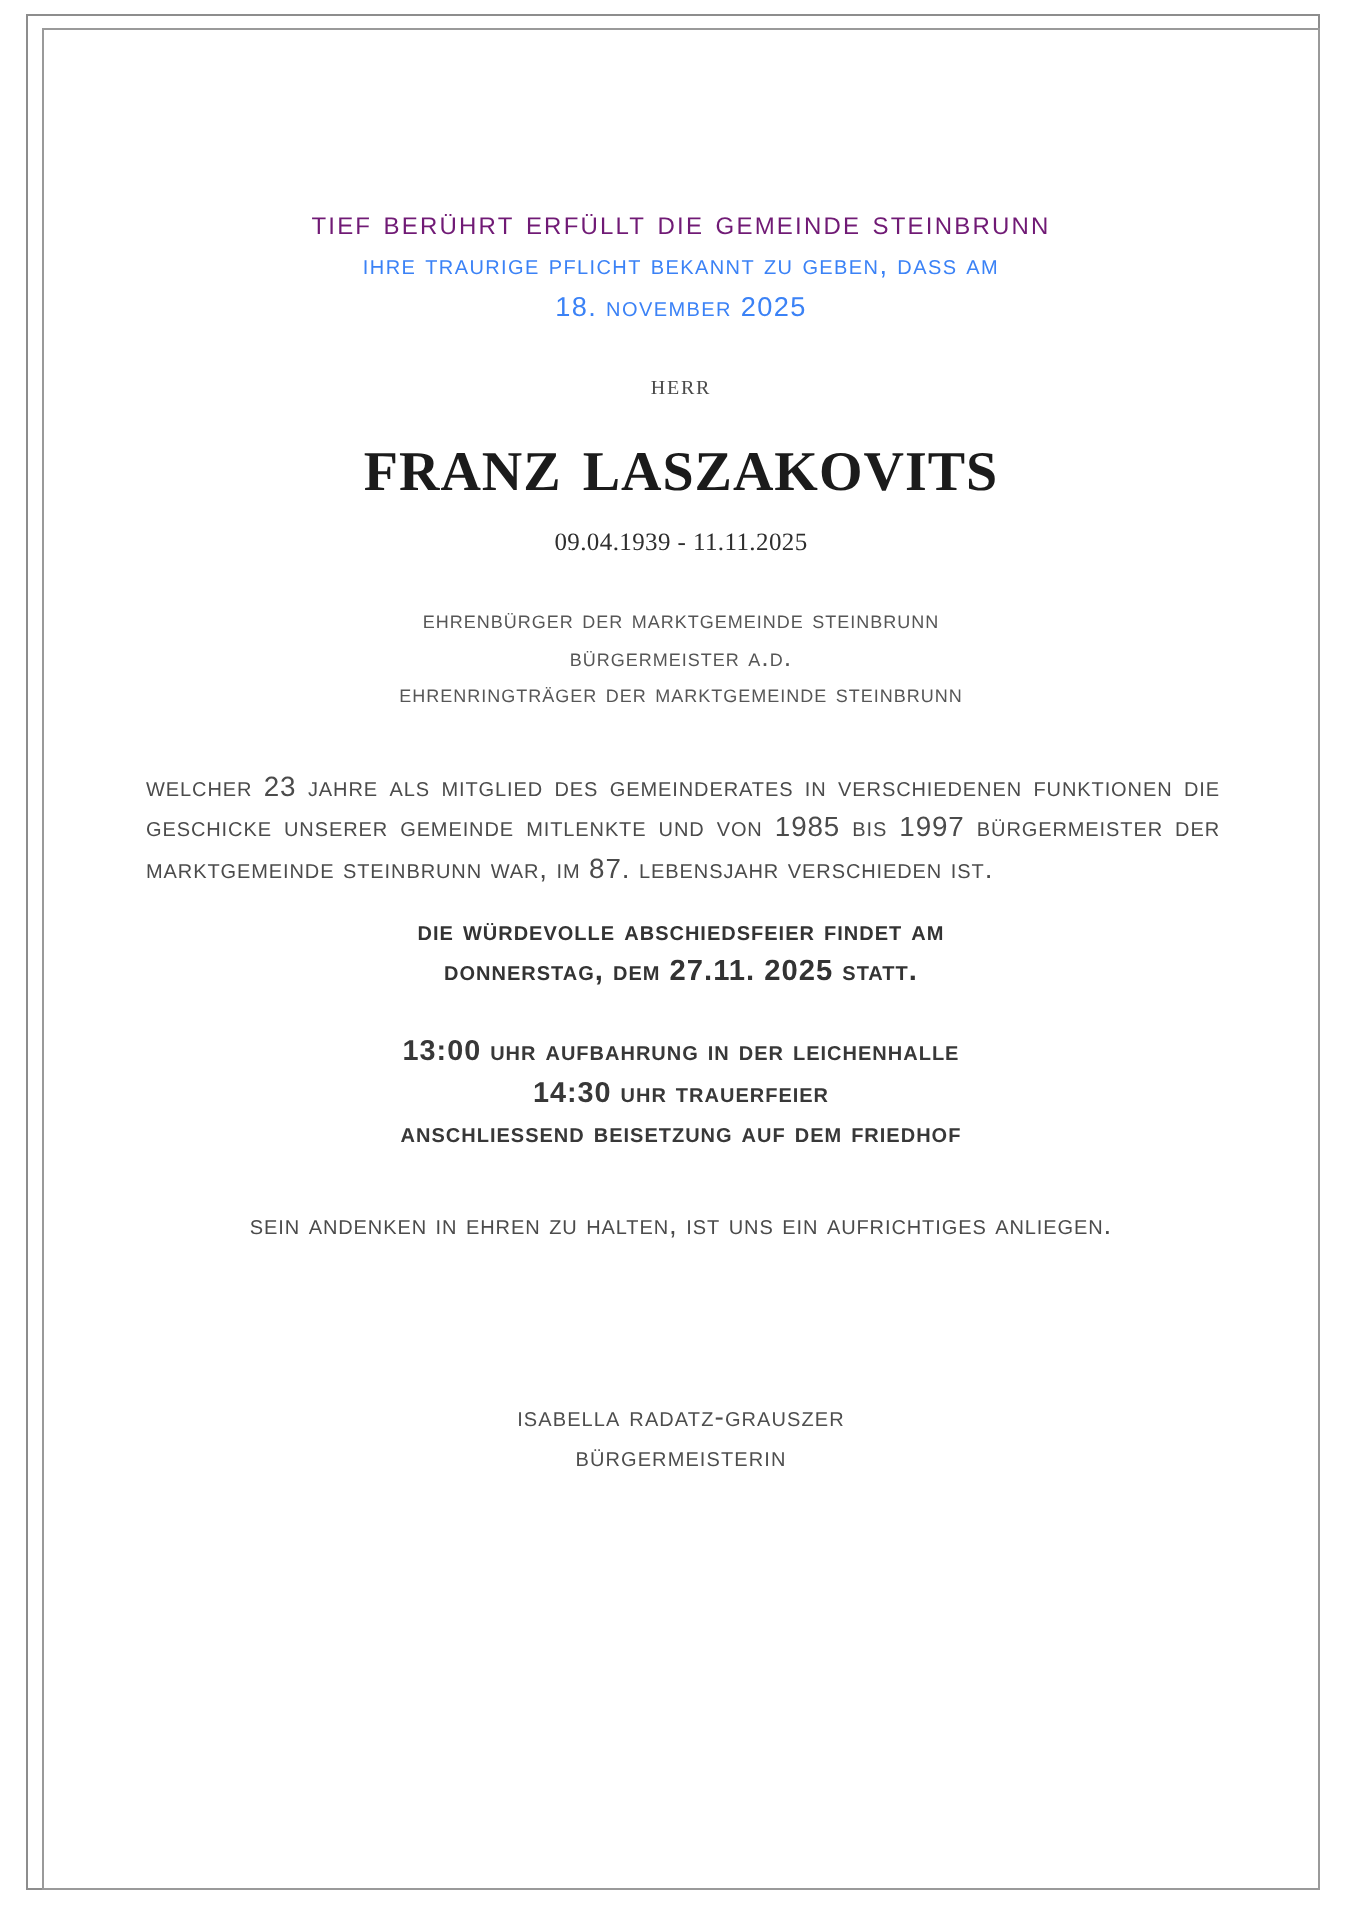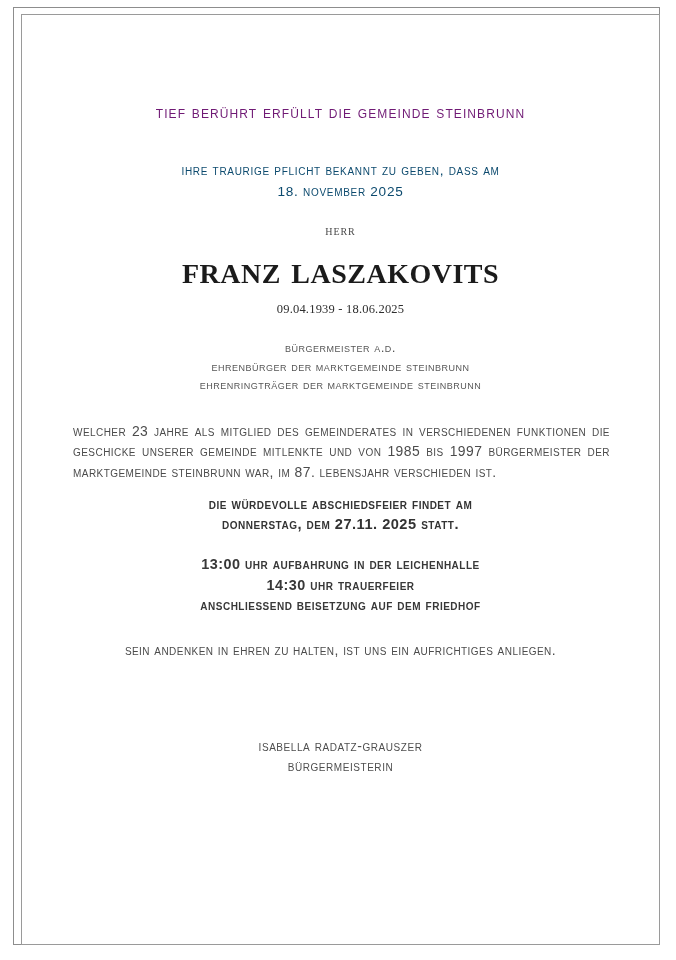--- a/index.html
+++ b/index.html
@@ -70,25 +70,24 @@
     margin-top: 88px;
     font-size: 16.5px;
     letter-spacing: 1.1px;
     color: #701a75;
     font-variant: small-caps;
     text-transform: lowercase;
   }
 
   
   #intro {
-    margin-top: 38px;
     font-size: 13.6px;
     line-height: 21px;
     letter-spacing: 0.7px;
-    color: #0c4a6e;
+    color: #3b82f6;
     font-variant: small-caps;
     text-transform: lowercase;
   }
 
   
   #salutation {
     margin-top: 21px;
     font-size: 13.6px;
     letter-spacing: 0.9px;
     color: #4a4a4a;
@@ -217,25 +216,25 @@
 
     <div id="intro" class="block center">
       <span class="line">ihre traurige Pflicht bekannt zu geben, dass am</span>
       <span class="line">18. November 2025</span>
     </div>
 
     <div id="salutation" class="block center">Herr</div>
 
     <div id="deceased-name" class="block center">Franz Laszakovits</div>
 
-    <div id="life-dates" class="block center">09.04.1939 - 18.06.2025</div>
+    <div id="life-dates" class="block center">09.04.1939 - 11.11.2025</div>
 
     <div id="honors" class="block center">
+      <div>Ehrenbürger der Marktgemeinde Steinbrunn</div>
       <div>Bürgermeister a.D.</div>
-      <div>Ehrenbürger der Marktgemeinde Steinbrunn</div>
       <div>Ehrenringträger der Marktgemeinde Steinbrunn</div>
     </div>
 
     <div id="biography" class="block justify">welcher 23 Jahre als Mitglied des Gemeinderates in verschiedenen Funktionen die Geschicke unserer Gemeinde mitlenkte und von 1985 bis 1997 Bürgermeister der Marktgemeinde Steinbrunn war, im 87. Lebensjahr verschieden ist.</div>
 
     <div id="ceremony" class="block center">
       <span class="line">Die würdevolle Abschiedsfeier findet am</span>
       <span class="line">Donnerstag, dem 27.11. 2025 statt.</span>
     </div>
 

